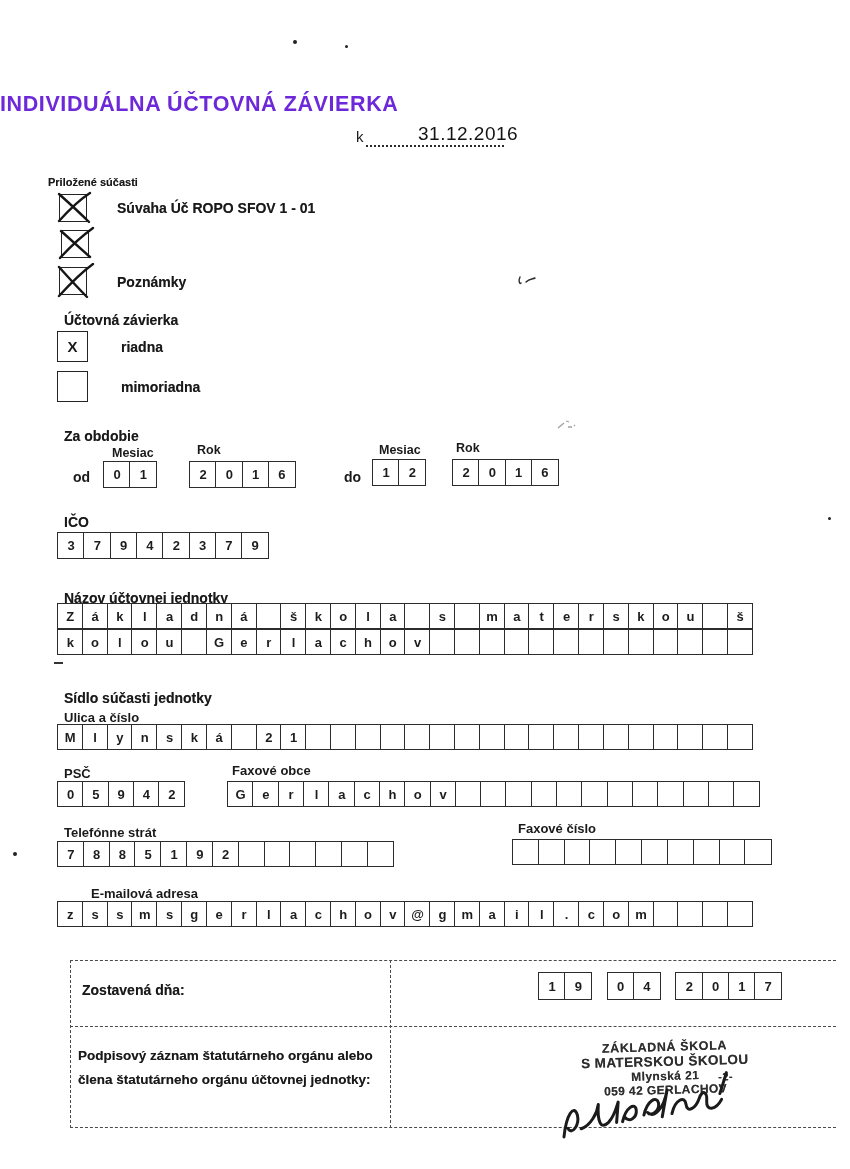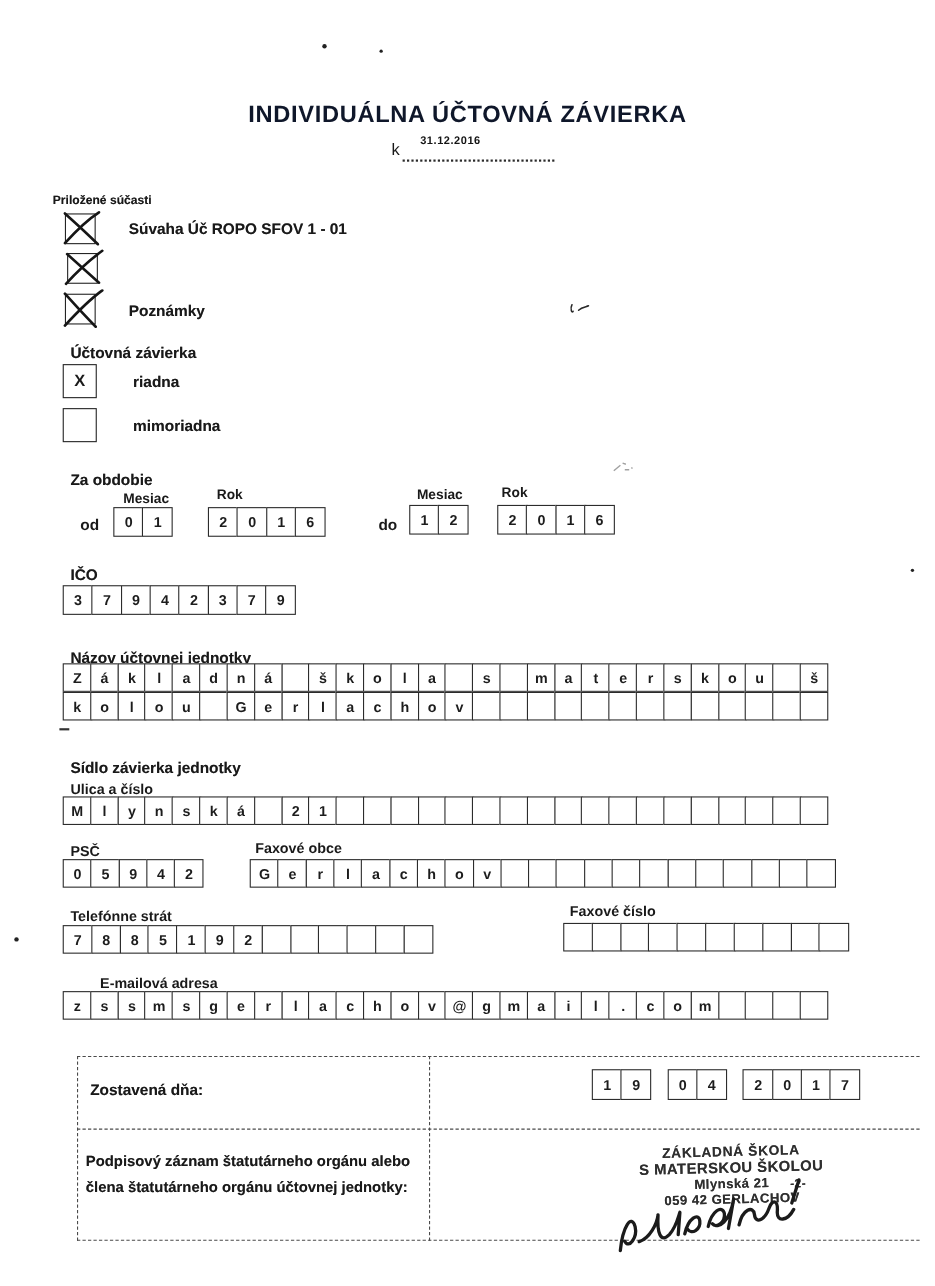--- a/index.html
+++ b/index.html
@@ -3,22 +3,22 @@
 <meta charset="utf-8">
 <style>
   html,body{margin:0;padding:0;background:#e8e8e8;}
   #page{
     position:relative;width:850px;height:1169px;background:#ffffff;
     font-family:"Liberation Sans",sans-serif;color:#1a1a1a;overflow:hidden;
     margin:0 auto;
   }
   .abs{position:absolute;}
   .lbl{font-weight:bold;color:#191919;white-space:nowrap;}
-  .title{width:100%;text-align:center;font-weight:bold;font-size:21.5px;letter-spacing:.6px;color:#0f172a;}
-  .subdate{font-weight:bold;font-size:10px;color:#141414;letter-spacing:.5px;}
+  .title{width:100%;font-weight:bold;font-size:21.5px;letter-spacing:.6px;color:#6d28d9;}
+  .subdate{font-weight:normal;font-size:19px;color:#141414;letter-spacing:.5px;margin-left:36px;}
   .dotline{border-bottom:2.2px dotted #2a2a2a;height:0;}
   
   .boxrow{display:flex;--cw:26.5px;--ch:26px;}
   .boxrow .cell{
     box-sizing:border-box;flex:0 0 var(--cw);width:var(--cw);height:var(--ch);
     border:1.7px solid #2c2c2c;margin-right:-1.7px;background:#fff;
     display:flex;align-items:center;justify-content:center;
     font-weight:bold;font-size:13px;color:#1c1c1c;
   }
   .grp{display:flex;gap:16px;}
@@ -188,21 +188,21 @@
       <div class="cell"></div>
       <div class="cell"></div>
       <div class="cell"></div>
       <div class="cell"></div>
       <div class="cell"></div>
       <div class="cell"></div>
       <div class="cell"></div>
       <div class="cell"></div>
     </div>
 
-  <div class="abs lbl softlbl" style="left:64px;top:690px;font-size:14px;">Sídlo závierka jednotky</div>
+  <div class="abs lbl softlbl" style="left:64px;top:690px;font-size:14px;">Sídlo súčasti jednotky</div>
 
   <div class="abs lbl" style="left:64px;top:710px;font-size:13px;">Ulica a číslo</div>
   <div class="abs boxrow" style="left:57px;top:724px;">
       <div class="cell">M</div>
       <div class="cell">l</div>
       <div class="cell">y</div>
       <div class="cell">n</div>
       <div class="cell">s</div>
       <div class="cell">k</div>
       <div class="cell">á</div>

